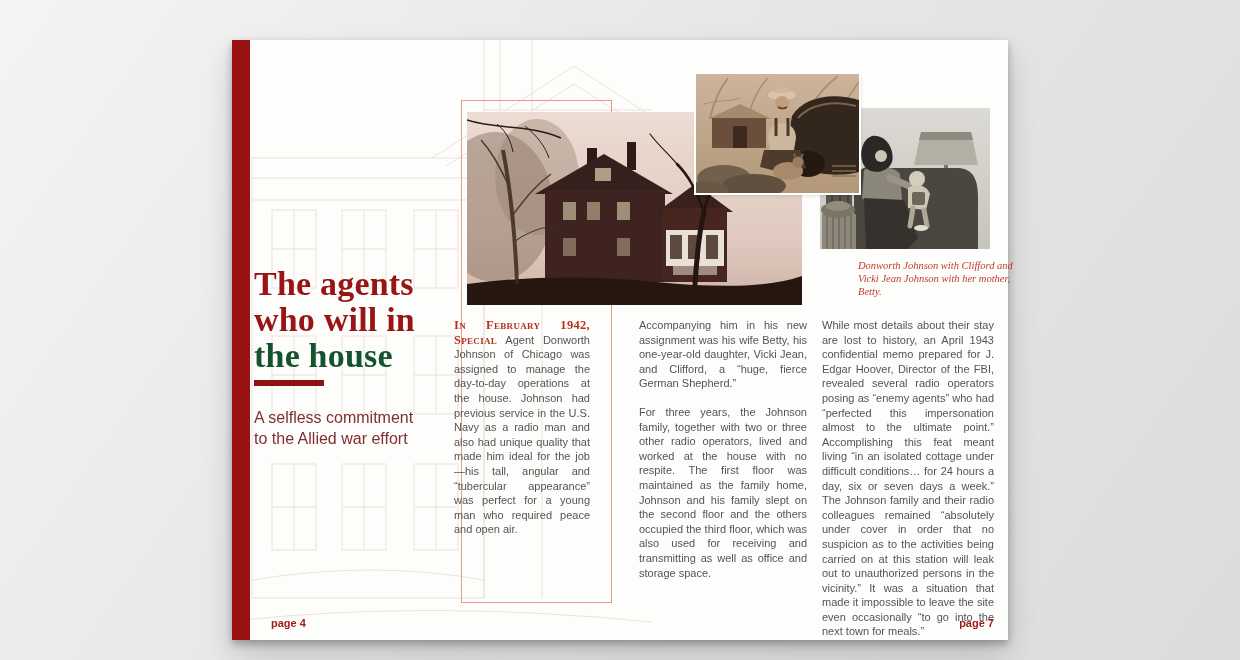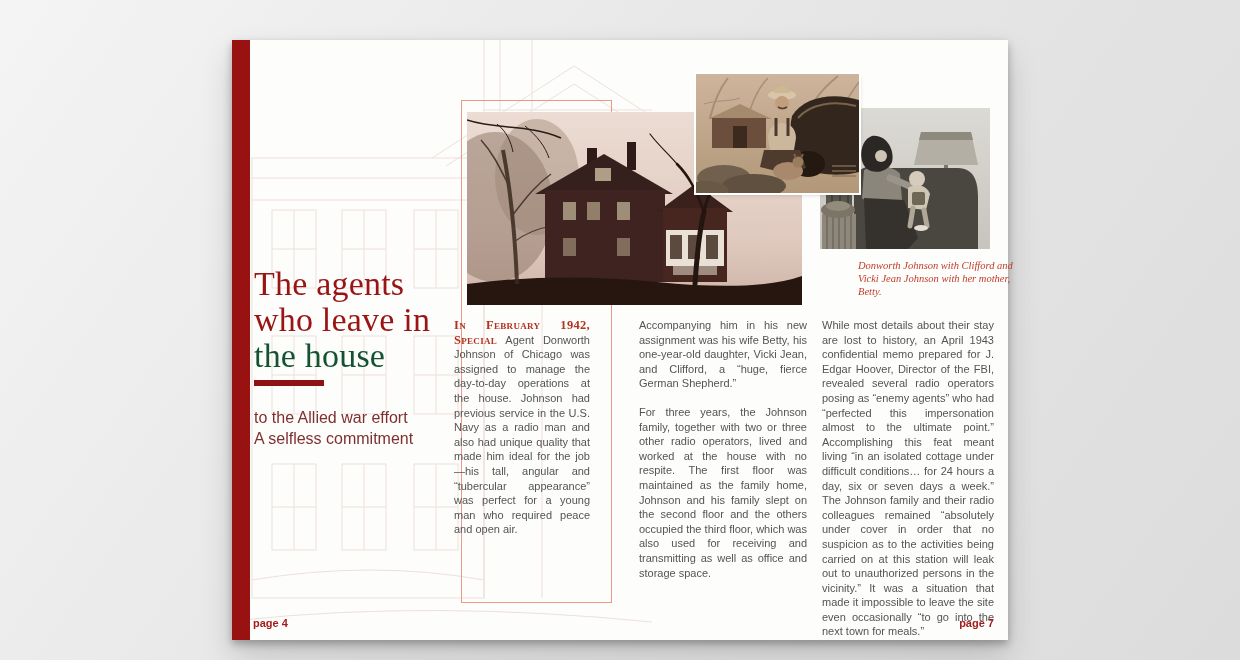--- a/index.html
+++ b/index.html
@@ -9,21 +9,21 @@
 
   .page { position:absolute; left:232px; top:40px; width:776px; height:600px;
     background:#fdfdfc;
     box-shadow:0 4px 8px rgba(0,0,0,.28), 0 16px 30px rgba(0,0,0,.16); }
 
   .spine { position:absolute; left:0; top:0; width:18px; height:600px; }
 
   .bg-sketch { position:absolute; inset:0; opacity:.55; pointer-events:none; }
 
   .title-block { position:absolute; left:22px; top:226px; width:215px; }
-  .title-line { font-family:"Liberation Serif", serif; font-weight:normal;
+  .title-line { font-family:"Liberation Serif", serif; font-weight:bold;
     font-size:34px; line-height:36px; letter-spacing:.2px; }
   .divider { position:absolute; left:22px; top:340px; width:70px; height:6px; }
   .subtitle { position:absolute; left:22px; top:367px; width:200px;
     font-size:16px; line-height:21px; font-weight:500; }
 
   .column-box { position:absolute; left:229px; top:60px; width:151px; height:503px;
     border:1px solid #ec9a87; background:transparent; }
 
   .photo { position:absolute; overflow:hidden; }
   .photo svg { display:block; width:100%; height:100%; }
@@ -39,21 +39,21 @@
   .col { position:absolute; top:278px; font-size:11px; line-height:14.6px;
     text-align:justify; color:#545454; z-index:5; }
   .col p + p { margin-top:14px; }
   .col-1 { left:222px; width:136px; }
   .col-2 { left:407px; width:168px; }
   .col-3 { left:590px; width:172px; }
   .lead-in { font-family:"Liberation Serif", serif; font-variant:small-caps;
     font-weight:bold; font-size:12.5px; letter-spacing:.3px; }
 
   .page-num { position:absolute; top:577px; font-size:11px; font-weight:bold; z-index:6; }
-  .page-num-left { left:21px;text-align:center; }
+  .page-num-left { left:39px;text-align:center; }
   .page-num-right { right:14px; }
 </style>
 </head>
 <body>
 
 <div class="page">
 
   <svg class="bg-sketch" viewBox="0 0 776 600">
     <g stroke="#e0c8bf" fill="none" stroke-width="1">
       <rect x="20" y="118" width="232" height="440"></rect>
@@ -94,27 +94,27 @@
       <path d="M20,540 Q140,520 252,540"></path>
       <path d="M10,580 Q200,560 420,582"></path>
       <path d="M252,70 L420,70 M252,92 L430,92"></path>
     </g>
   </svg>
 
   <div class="spine" style="background: rgb(153, 18, 18);"></div>
 
   <div class="title-block">
     <div class="title-line" style="color: rgb(153, 20, 20);">The agents</div>
-    <div class="title-line" style="color: rgb(153, 20, 20);">who leave in</div>
+    <div class="title-line" style="color: rgb(153, 20, 20);">who will in</div>
     <div class="title-line" style="color: #14532d;">the house</div>
   </div>
   <div class="divider" style="background: rgb(142, 18, 18);"></div>
   <div class="subtitle" style="color: rgb(126, 47, 47);">
+    <div>A selfless commitment</div>
     <div>to the Allied war effort</div>
-    <div>A selfless commitment</div>
   </div>
 
   <div class="column-box" style="border-color: rgb(236, 154, 135);"></div>
 
   <div class="photo photo-house">
     <svg viewBox="0 0 335 193" preserveAspectRatio="none">
       <defs>
         <linearGradient id="sky" x1="0" y1="0" x2="0" y2="1">
           <stop offset="0" stop-color="#ecdcd3"></stop>
             <stop offset="0.65" stop-color="#e0cabf"></stop>

